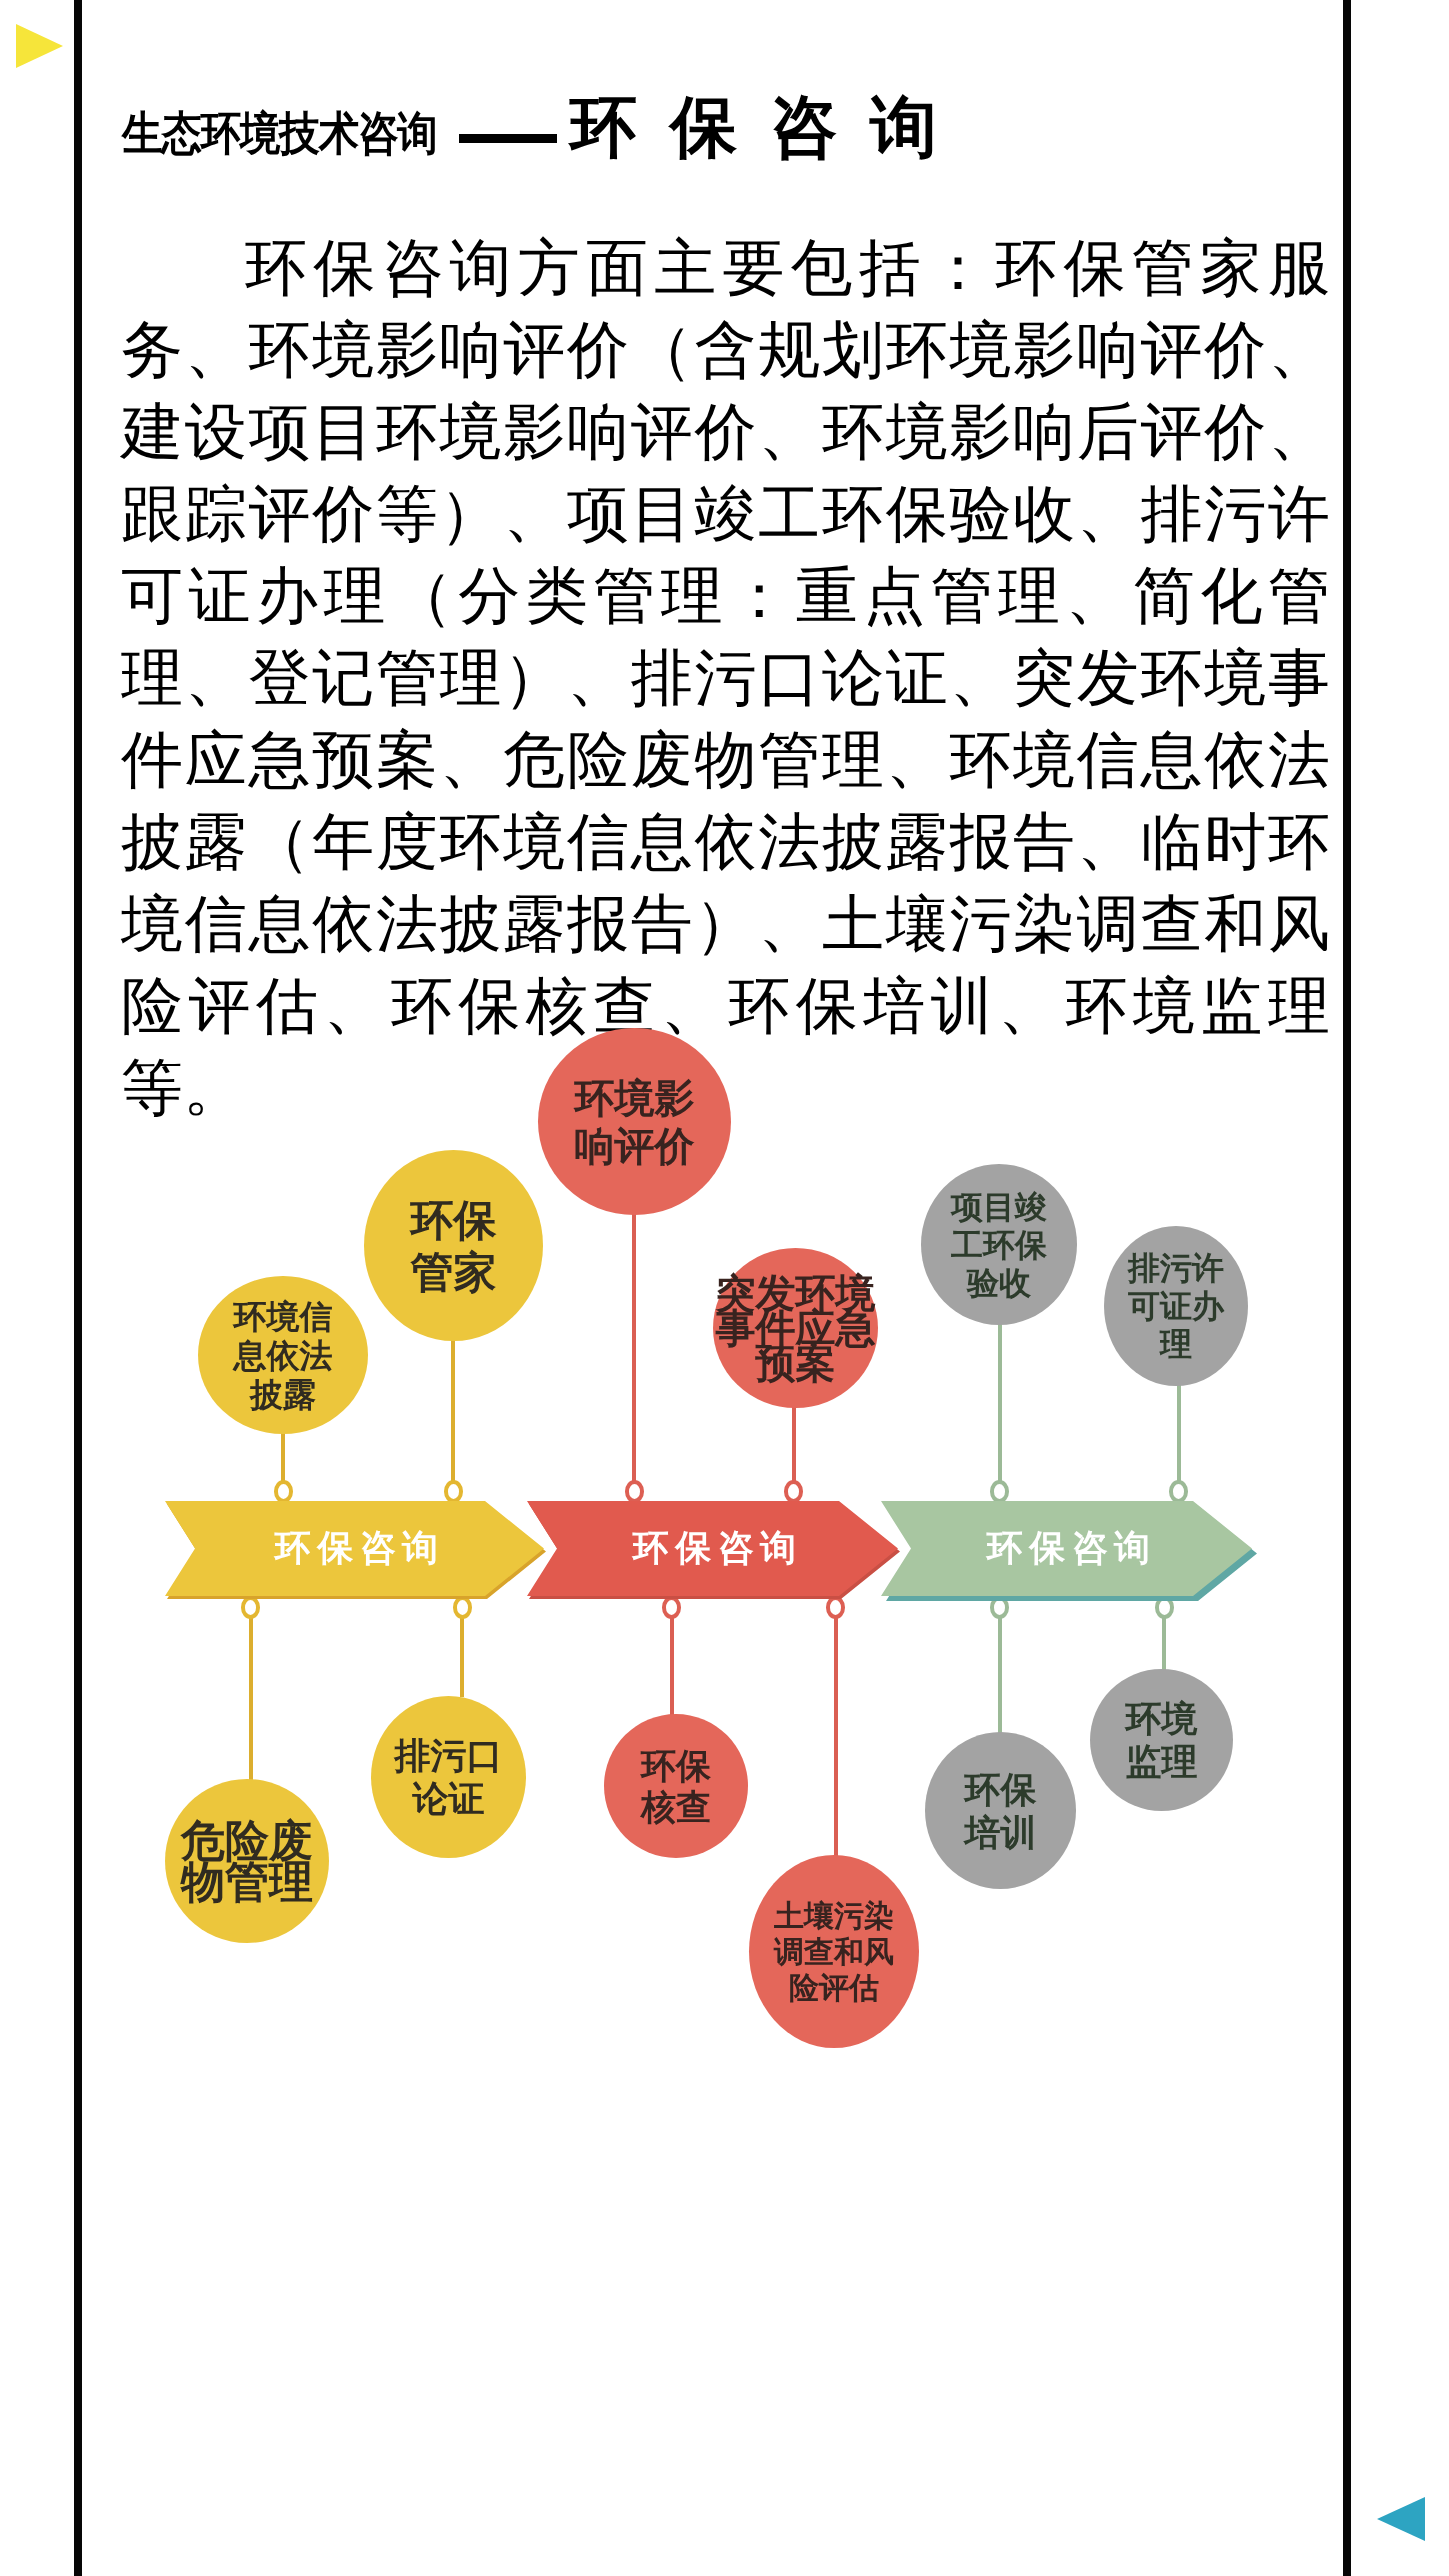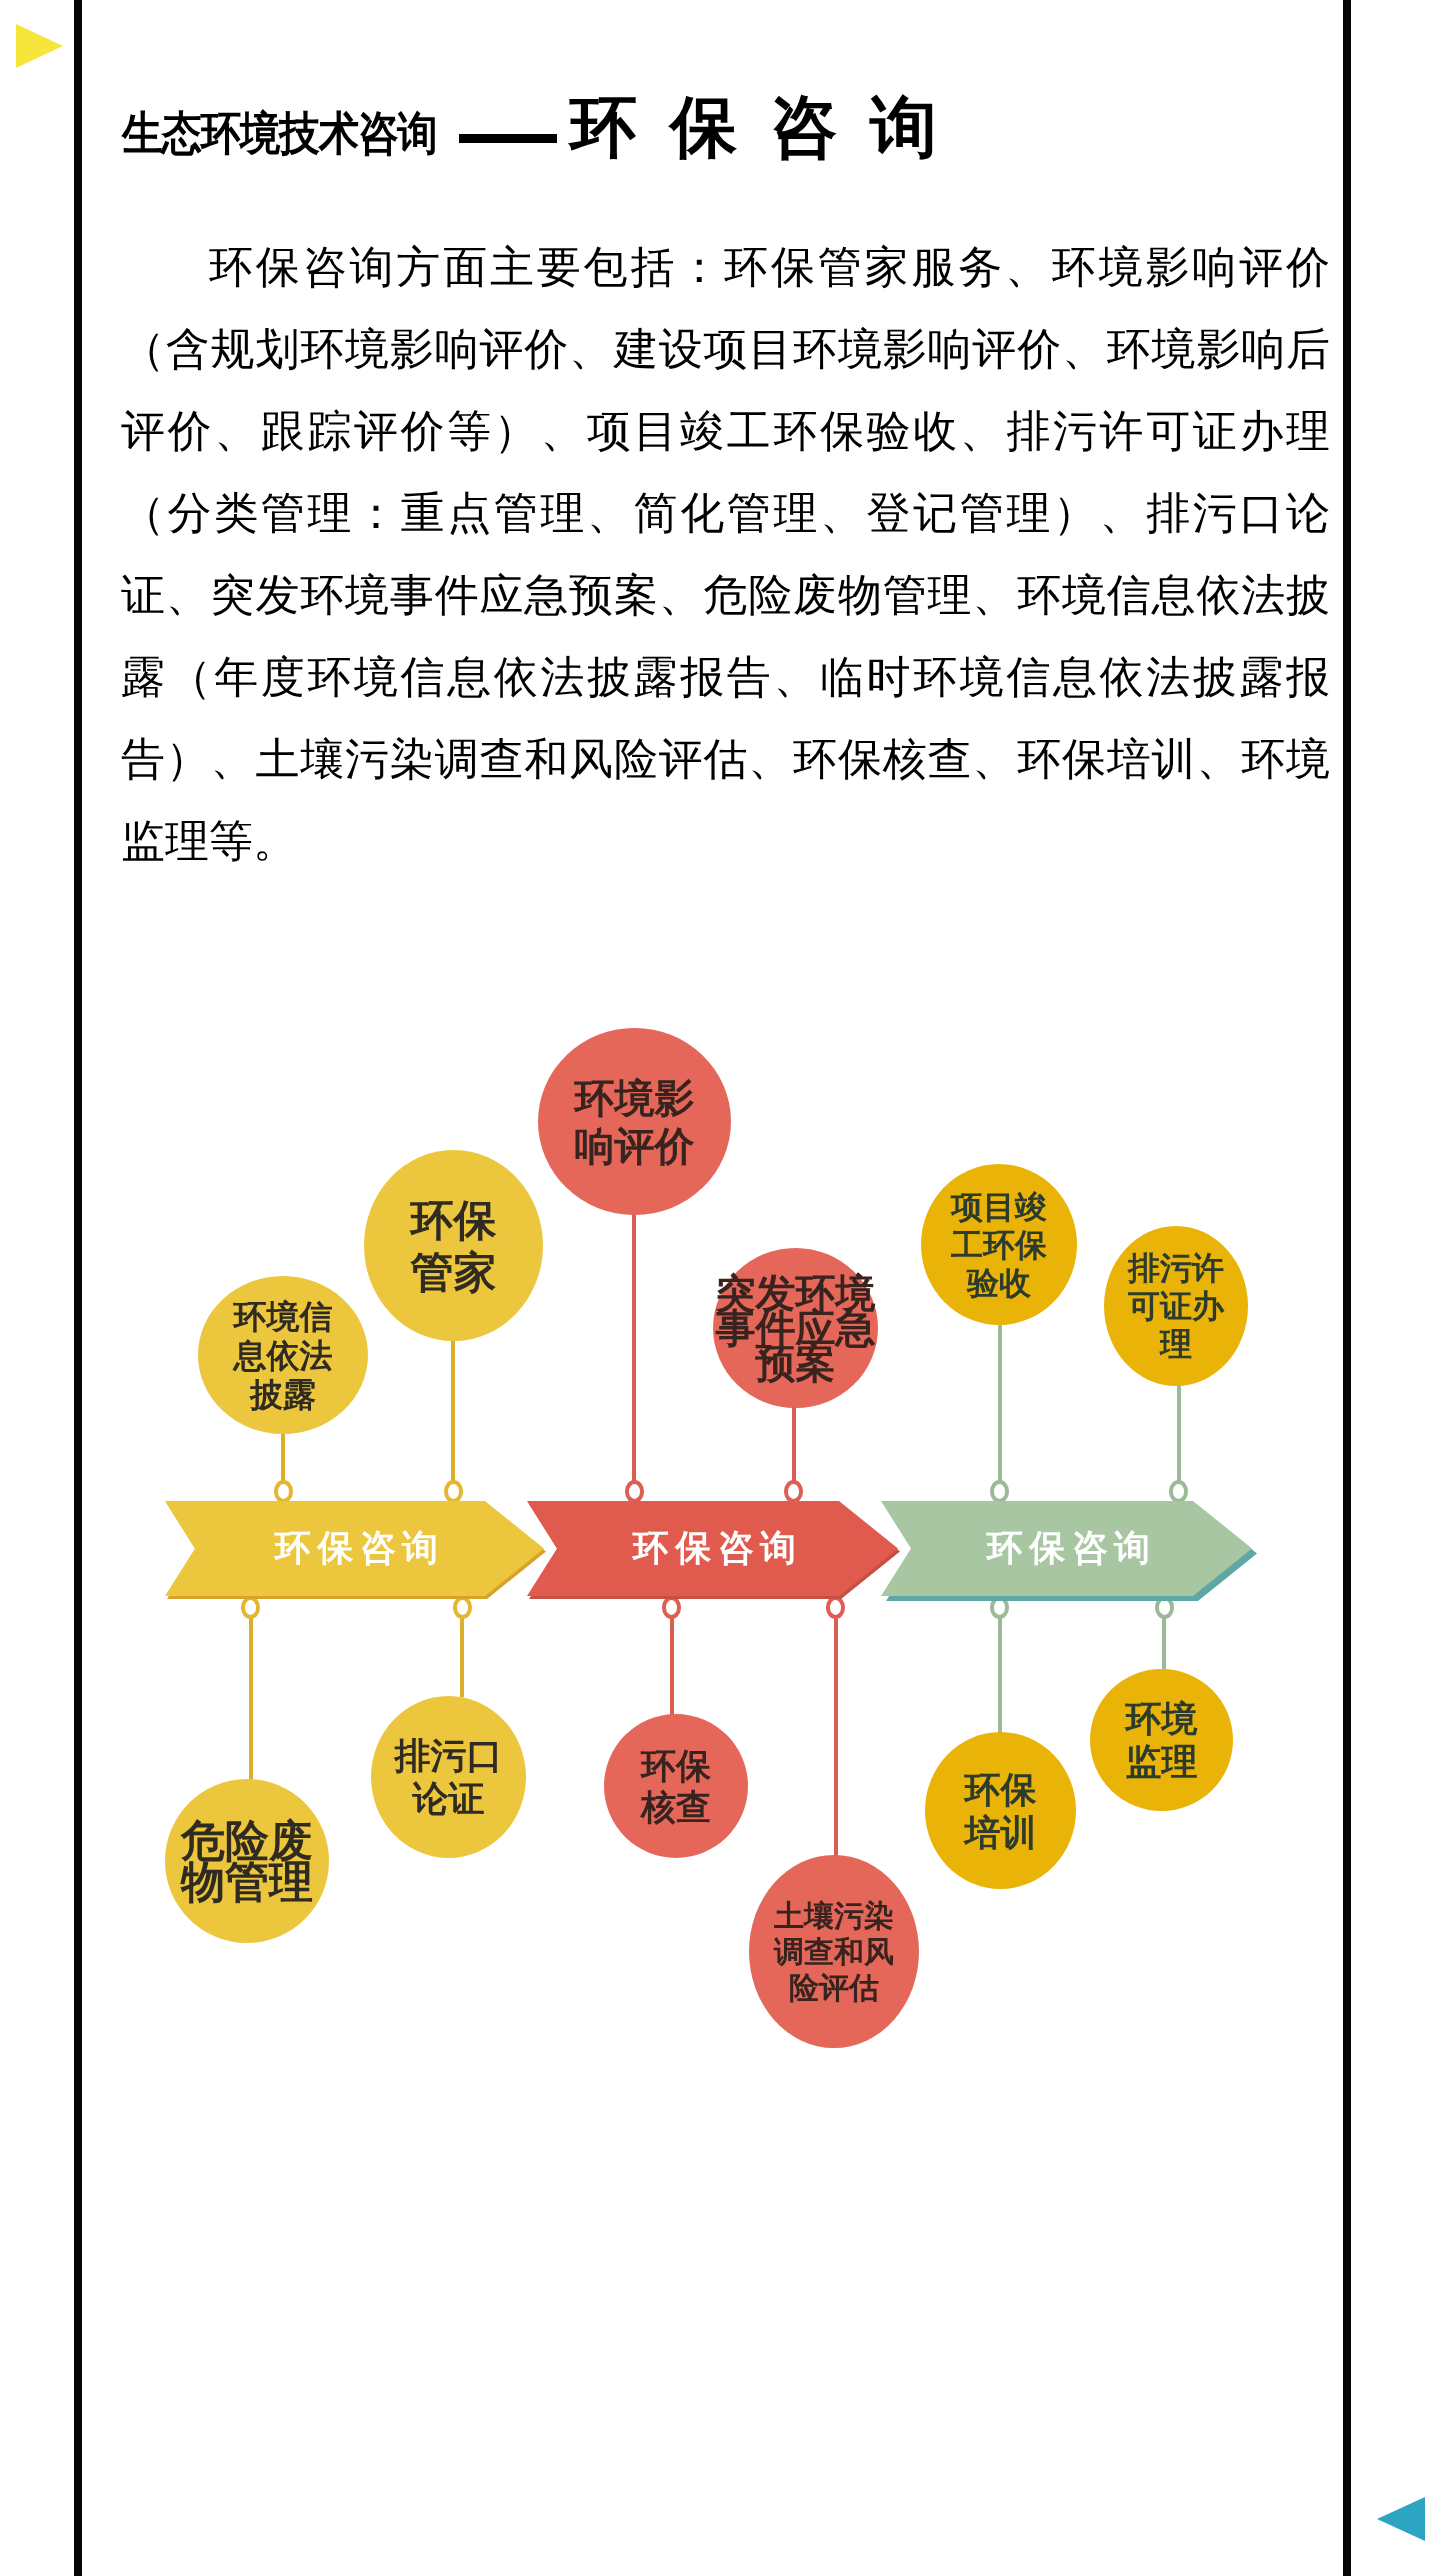--- a/index.html
+++ b/index.html
@@ -18,21 +18,21 @@
 
   
   .title-prefix{position:absolute;left:122px;top:103px;font-size:46px;font-weight:900;
                 color:#000;letter-spacing:-1.3px;transform:scaleX(0.88);transform-origin:left top;white-space:nowrap;}
   .title-dash{position:absolute;left:459px;top:134px;width:98px;height:9px;background:#000;}
   .title-main{position:absolute;left:570px;top:82px;font-size:67px;font-weight:900;
               color:#000;letter-spacing:33px;white-space:nowrap;}
 
   
   .para{position:absolute;left:121px;width:1209px;font-family:"Liberation Serif", serif;
-        color:#000;font-size:44px;text-align:justify;text-indent:2em;word-break:break-all;}
+        color:#000;font-size:62px;text-align:justify;text-indent:2em;word-break:break-all;}
   .para-intro{top:227px;line-height:82px;}
   .para-outro{top:2036px;line-height:77px;}
 
   
   .stem{position:absolute;width:3.9px;}
   .stem.yellow{background:#dcae2e;}
   .stem.red{background:#da5f53;}
   .stem.green{background:#9cba97;}
   .s1{left:281px;top:1432px;height:52px;}
   .s2{left:451px;top:1338px;height:146px;}
@@ -68,21 +68,21 @@
   .arrow-wrap.a1 .arrow{background:#ecc63c;}
   .arrow-wrap.a2 .arrow{background:#e15a4e;}
   .arrow-wrap.a3 .arrow{background:#a8c6a1;}
   .arrow-label{color:#fff;font-size:36px;font-weight:900;letter-spacing:6.4px;padding-left:10.3px;white-space:nowrap;}
 
   
   .balloon{position:absolute;border-radius:50%;display:flex;flex-direction:column;
            align-items:center;justify-content:center;text-align:center;font-weight:900;}
   .balloon.yellow{background:#ecc63c;color:#302b20;}
   .balloon.red{background:#e4675a;color:#38231f;}
-  .balloon.green{background:#eab308;color:#2c3b2b;}
+  .balloon.green{background:#a3a3a3;color:#2c3b2b;}
   .b1{left:198px;top:1276px;width:170px;height:158px;font-size:33px;line-height:39px;}
   .b2{left:364px;top:1150px;width:179px;height:191px;font-size:43px;line-height:52px;}
   .b3{left:538px;top:1028px;width:193px;height:187px;font-size:40px;line-height:48px;}
   .b4{left:713px;top:1248px;width:165px;height:160px;font-size:40px;line-height:35px;}
   .b5{left:921px;top:1164px;width:156px;height:161px;font-size:32px;line-height:38px;}
   .b6{left:1104px;top:1226px;width:144px;height:160px;font-size:32px;line-height:38px;}
   .b7{left:165px;top:1779px;width:164px;height:164px;font-size:44px;line-height:41px;}
   .b8{left:371px;top:1696px;width:155px;height:162px;font-size:36px;line-height:43px;}
   .b9{left:604px;top:1714px;width:144px;height:144px;font-size:35px;line-height:41px;}
   .b10{left:749px;top:1855px;width:170px;height:193px;font-size:30px;line-height:36px;}

